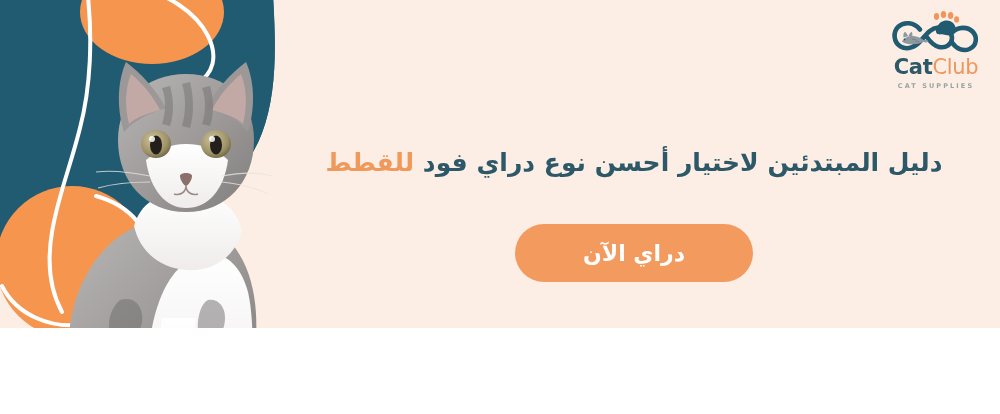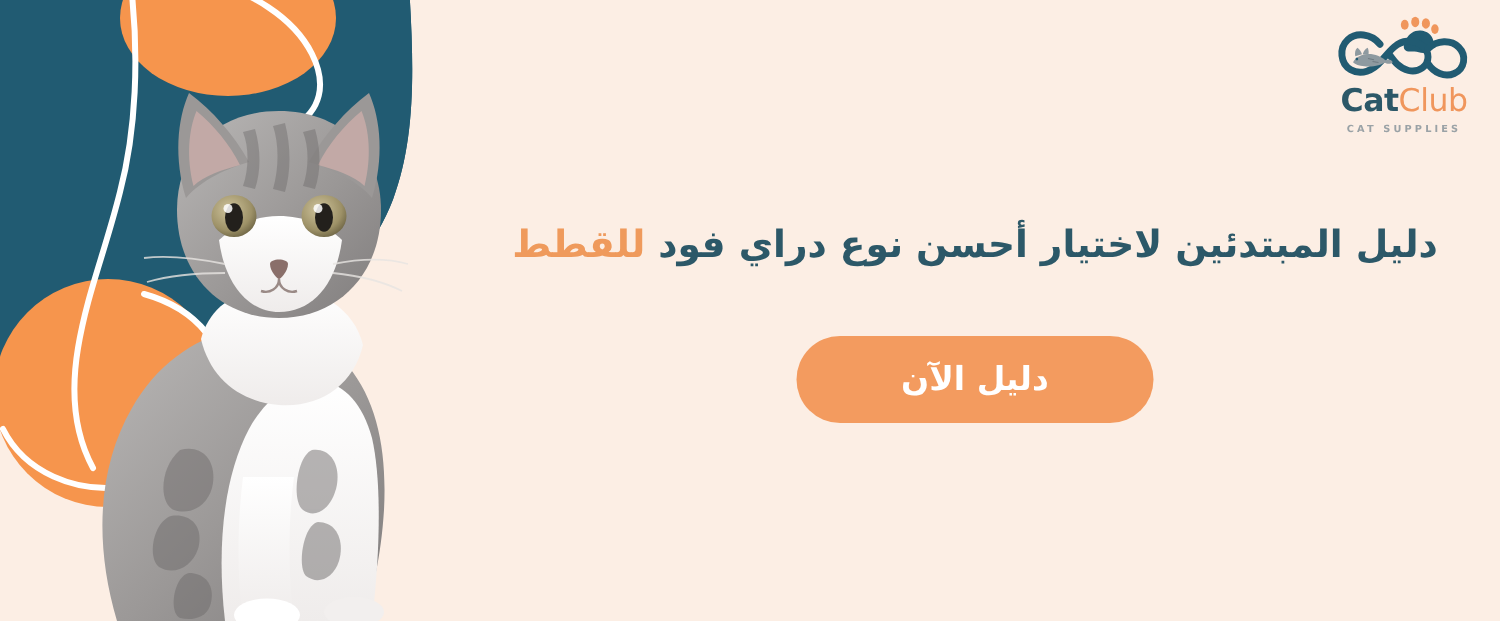--- a/index.html
+++ b/index.html
@@ -3,21 +3,21 @@
 <meta charset="utf-8">
 <style>
   html, body {
     margin: 0;
     padding: 0;
     background: #ffffff;
   }
   #banner {
     position: relative;
     width: 1000px;
-    height: 414px;
+    height: 328px;
     overflow: hidden;
     background: #fceee4;
     font-family: "DejaVu Sans", "Liberation Sans", sans-serif;
   }
   #decor-layer {
     position: absolute;
     left: 0;
     top: 0;
     width: 1000px;
     height: 414px;
@@ -62,21 +62,21 @@
     margin-top: 4px;
     font-size: 6.5px;
     letter-spacing: 2.1px;
     color: #9aa2a6;
     font-weight: 600;
     white-space: nowrap;
     font-family: "DejaVu Sans", "Liberation Sans", sans-serif;
   }
   #content {
     position: absolute;
-    left: 330px;
+    left: 314px;
     top: 140px;
     width: 640px;
     text-align: center;
     direction: rtl;
   }
   .headline-line {
     color: #2c5868;
     font-size: 25px;
     font-weight: 600;
     line-height: 45px;
@@ -248,17 +248,17 @@
     </svg>
     <div id="logo-wordmark">
       <span id="logo-word-cat">Cat</span><span id="logo-word-club">Club</span>
     </div>
     <div id="logo-tagline">CAT SUPPLIES</div>
   </div>
 
   <div id="content">
     <div class="headline-line"><span>دليل المبتدئين لاختيار أحسن نوع دراي فود </span><span class="accent">للقطط</span></div>
     <div id="cta-wrap">
-      <button id="cta-button">دليل الآن</button>
+      <button id="cta-button">دراي الآن</button>
     </div>
   </div>
 
 </div>
 
 </body></html>

